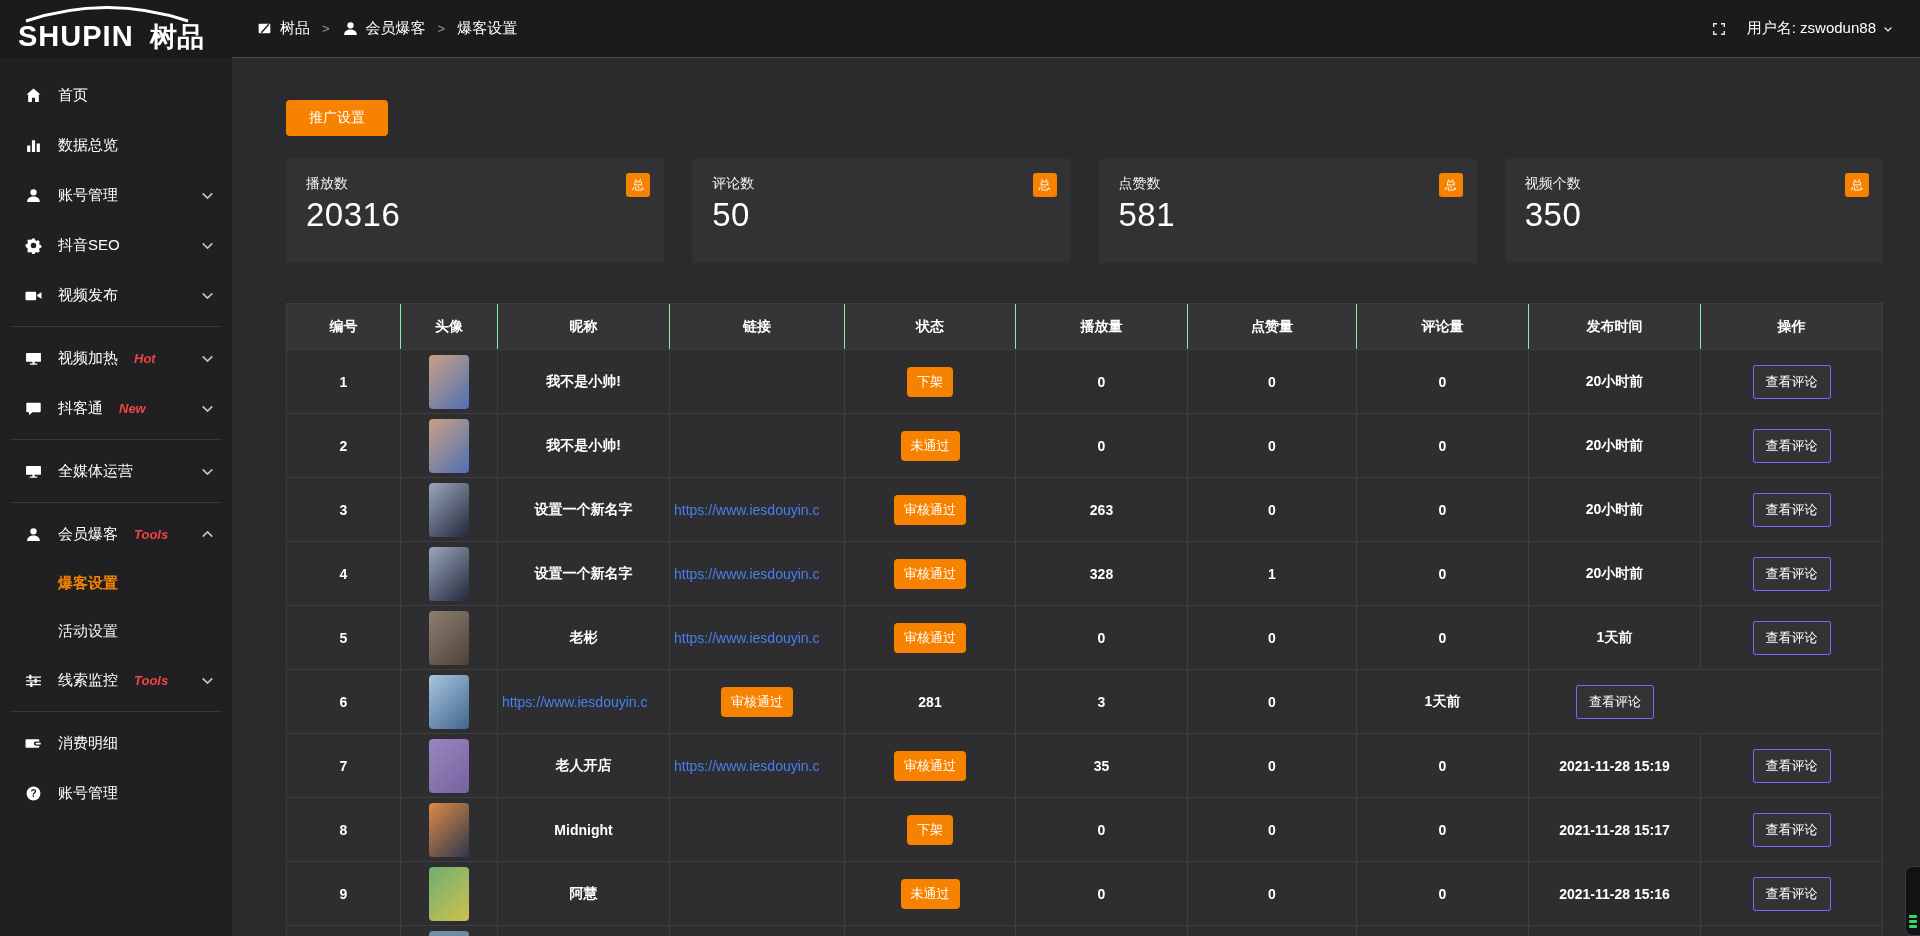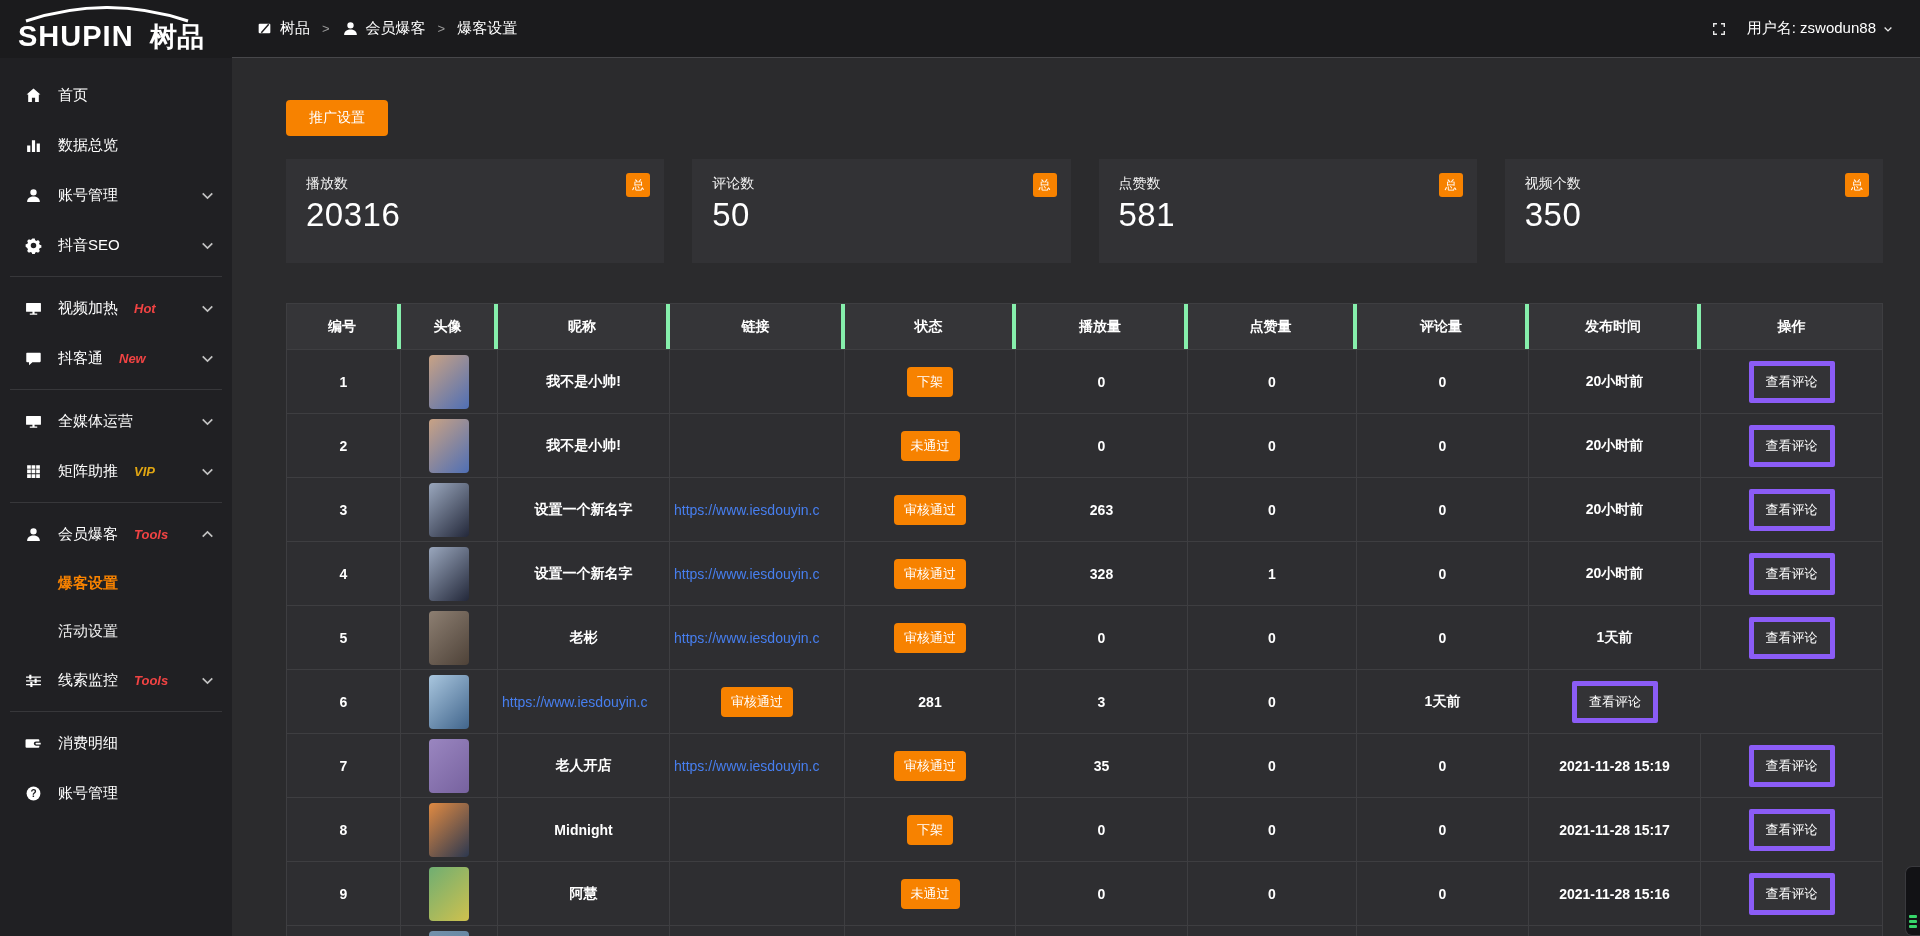--- a/index.html
+++ b/index.html
@@ -44,32 +44,32 @@
   .stat-value { font-size:33px; margin-top:3px; letter-spacing:.5px; }
   .stat-badge { position:absolute; top:14px; right:14px; width:24px; height:24px;
                 background:#f78200; border-radius:3px; display:flex; align-items:center;
                 justify-content:center; font-size:12px; color:#fff; }
   
   .data-table { margin-top:40px; border:1px solid #3e3e41; border-bottom:none; }
   .thead, .trow { display:grid;
       grid-template-columns:114px 97px 172px 175px 171px 172px 169px 172px 172px 1fr; }
   .thead { background:#353538; height:45px; }
   .th { display:flex; align-items:center; justify-content:center; font-size:14px;
-        font-weight:bold; border-right:4px solid #86efac; }
+        font-weight:bold; border-right:1px solid #86efac; }
   .th:last-child { border-right:none; }
   .trow { height:64px; background:#2e2e31; border-top:1px solid #3e3e41; }
   .td { display:flex; align-items:center; justify-content:center; font-size:14px;
         font-weight:600; border-right:1px solid #3e3e41; overflow:hidden; }
   .td:last-child { border-right:none; }
   .avatar { width:40px; height:54px; border-radius:4px; }
   .cell-link { color:#477ff0; font-weight:400; white-space:nowrap; overflow:hidden;
                width:100%; text-align:left; text-decoration:none; padding:0 4px; }
   .status-badge { background:#f78200; color:#fff; border:none; font-size:13px;
                   padding:6px 10px; border-radius:4px; cursor:pointer; font-family:inherit; }
-  .action-btn { background:#333336; border:5px solid #8b5cf6; color:#fff; font-size:13px;
+  .action-btn { background:#333336; border:1px solid #8b5cf6; color:#fff; font-size:13px;
                 padding:7px 12px; border-radius:2px; cursor:pointer; font-family:inherit; }
   
   .float-widget { position:absolute; right:0; top:866px; width:15px; height:70px;
                   background:#121215; border:1px solid #3a3a3e; border-right:none;
                   border-radius:7px 0 0 7px; display:flex; flex-direction:column;
                   justify-content:flex-end; align-items:center; gap:2px; padding-bottom:7px;
                   cursor:pointer; }
   .fw-bar { width:8px; height:3px; background:#37d56a; border-radius:1px; }
 </style>
 </head>
@@ -161,20 +161,33 @@
             <path fill-rule="evenodd" d="M6.8 1.5h2.4l.3 1.6c.5.1.9.3 1.3.6l1.5-.8 1.7 1.7-.8 1.5c.3.4.5.8.6 1.3l1.6.3v2.4l-1.6.3c-.1.5-.3.9-.6 1.3l.8 1.5-1.7 1.7-1.5-.8c-.4.3-.8.5-1.3.6l-.3 1.6H6.8l-.3-1.6c-.5-.1-.9-.3-1.3-.6l-1.5.8-1.7-1.7.8-1.5c-.3-.4-.5-.8-.6-1.3L.6 9.2V6.8l1.6-.3c.1-.5.3-.9.6-1.3l-.8-1.5 1.7-1.7 1.5.8c.4-.3.8-.5 1.3-.6ZM8 5.4A2.6 2.6 0 1 0 8 10.6 2.6 2.6 0 0 0 8 5.4Z"></path>
           </svg>
         </span>
         <span>抖音SEO</span>
         <span class="icon mi-chev">
           <svg width="17" height="17" viewBox="0 0 16 16" fill="none" stroke="currentColor" stroke-width="1.6">
             <path d="M3.5 6 8 10.5 12.5 6"></path>
           </svg>
         </span>
       </div>
+      <div class="menu-item">
+        <span class="icon mi-icon">
+          <svg width="17" height="17" viewBox="0 0 16 16" fill="currentColor">
+            <path d="M1.5 4.5h8a1 1 0 0 1 1 1v6a1 1 0 0 1-1 1h-8a1 1 0 0 1-1-1v-6a1 1 0 0 1 1-1Zm10 2.8 4-2.3v6l-4-2.3Z"></path>
+          </svg>
+        </span>
+        <span>视频发布</span>
+        <span class="icon mi-chev">
+          <svg width="17" height="17" viewBox="0 0 16 16" fill="none" stroke="currentColor" stroke-width="1.6">
+            <path d="M3.5 6 8 10.5 12.5 6"></path>
+          </svg>
+        </span>
+      </div>
       <div class="menu-divider"></div>
       <div class="menu-item">
         <span class="icon mi-icon">
           <svg width="17" height="17" viewBox="0 0 16 16" fill="currentColor">
             <path d="M1.5 2.8h13c.3 0 .5.2.5.5v7.2c0 .3-.2.5-.5.5H9v1.6h2.5v1.2h-7v-1.2H7V11H1.5a.5.5 0 0 1-.5-.5V3.3c0-.3.2-.5.5-.5Z"></path>
           </svg>
         </span>
         <span>视频加热</span>
         <span class="mi-badge red">Hot</span>
         <span class="icon mi-chev">
@@ -198,34 +211,20 @@
         </span>
       </div>
       <div class="menu-divider"></div>
       <div class="menu-item">
         <span class="icon mi-icon">
           <svg width="17" height="17" viewBox="0 0 16 16" fill="currentColor">
             <path d="M1.5 2.8h13c.3 0 .5.2.5.5v7.2c0 .3-.2.5-.5.5H9v1.6h2.5v1.2h-7v-1.2H7V11H1.5a.5.5 0 0 1-.5-.5V3.3c0-.3.2-.5.5-.5Z"></path>
           </svg>
         </span>
         <span>全媒体运营</span>
-        <span class="icon mi-chev">
-          <svg width="17" height="17" viewBox="0 0 16 16" fill="none" stroke="currentColor" stroke-width="1.6">
-            <path d="M3.5 6 8 10.5 12.5 6"></path>
-          </svg>
-        </span>
-      </div>
-      <div class="menu-item">
-        <span class="icon mi-icon">
-          <svg width="17" height="17" viewBox="0 0 16 16" fill="currentColor">
-            <path d="M2 2h3.5v3.5H2zM6.2 2h3.5v3.5H6.2zM10.5 2H14v3.5h-3.5zM2 6.2h3.5v3.5H2zM6.2 6.2h3.5v3.5H6.2zM10.5 6.2H14v3.5h-3.5zM2 10.5h3.5V14H2zM6.2 10.5h3.5V14H6.2zM10.5 10.5H14V14h-3.5z"></path>
-          </svg>
-        </span>
-        <span>矩阵助推</span>
-        <span class="mi-badge gold">VIP</span>
         <span class="icon mi-chev">
           <svg width="17" height="17" viewBox="0 0 16 16" fill="none" stroke="currentColor" stroke-width="1.6">
             <path d="M3.5 6 8 10.5 12.5 6"></path>
           </svg>
         </span>
       </div>
       <div class="menu-divider"></div>
       <div class="menu-item">
         <span class="icon mi-icon">
           <svg width="17" height="17" viewBox="0 0 16 16" fill="currentColor">

